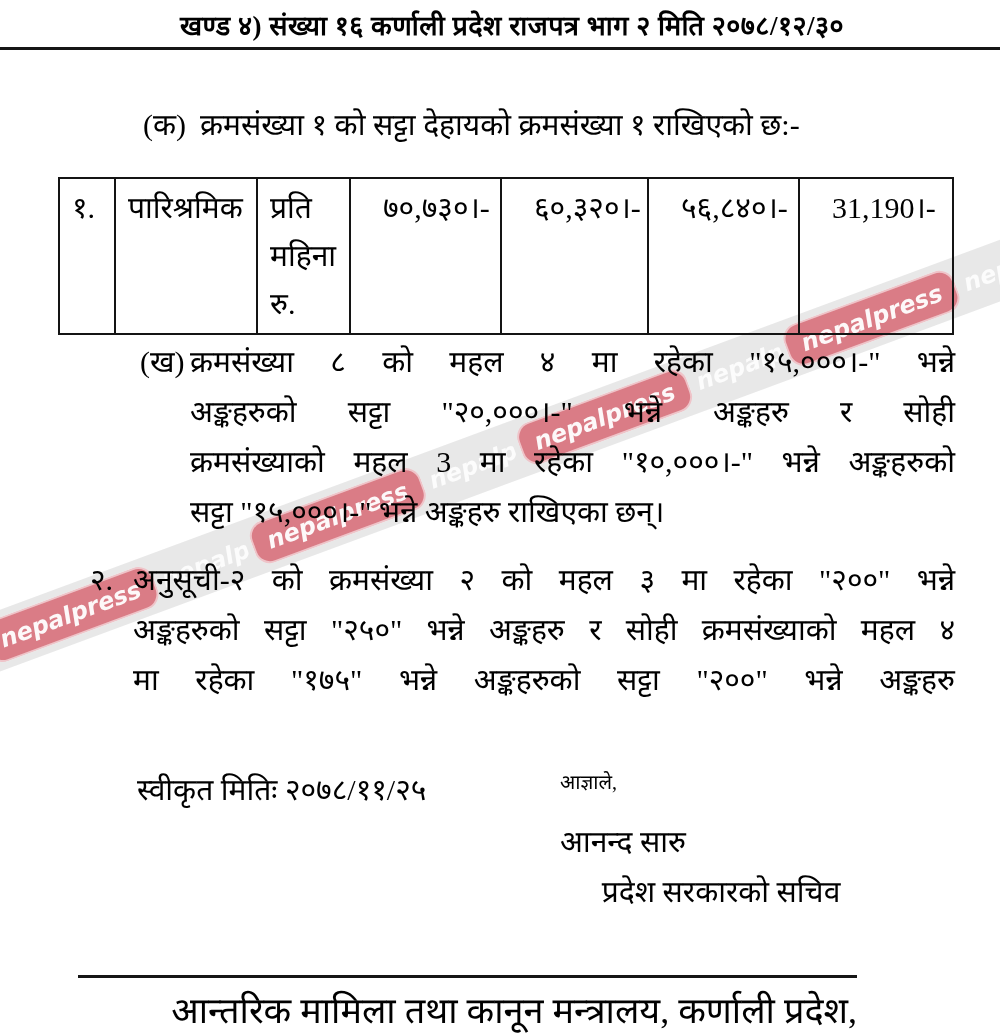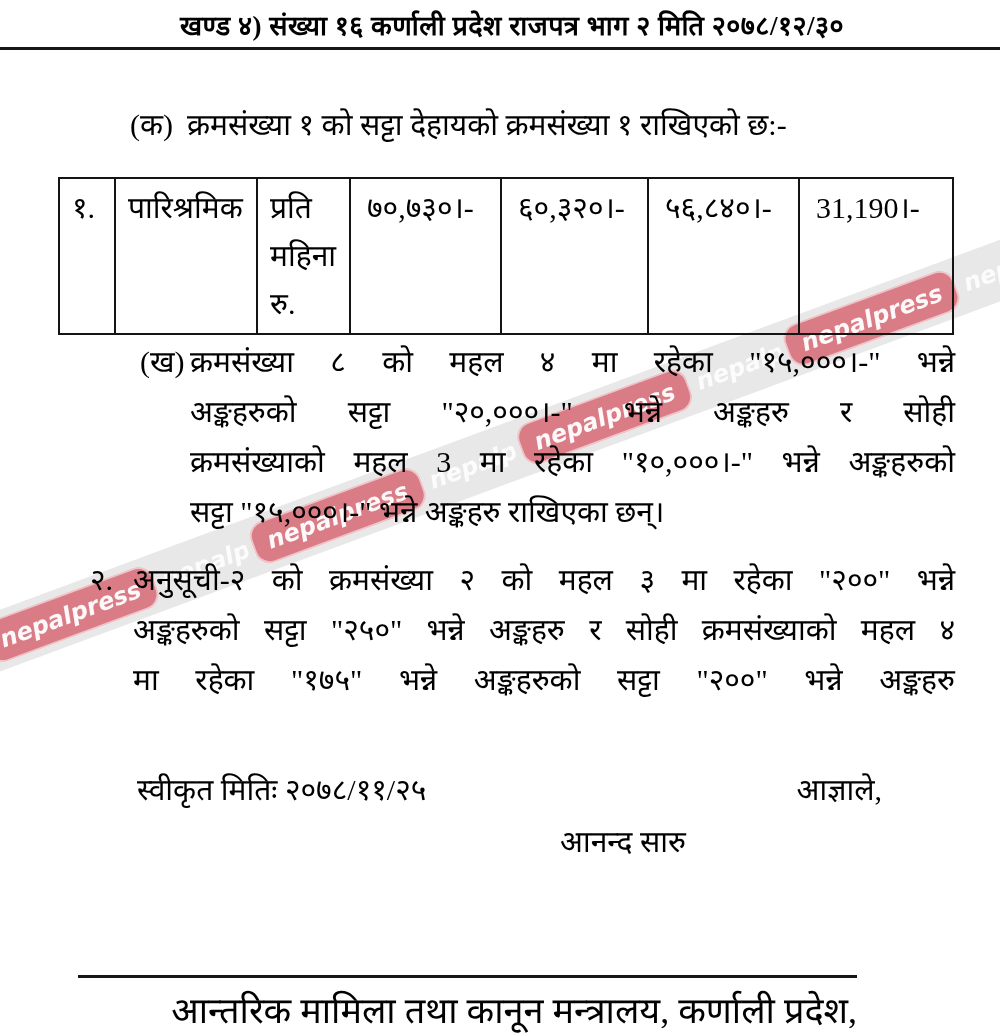--- a/index.html
+++ b/index.html
@@ -8,44 +8,44 @@
     overflow:hidden;color:#000;
     font-family:"Liberation Serif","DejaVu Serif",serif;
   }
   
   .header-title{
     position:absolute;top:6px;left:0;width:1000px;text-align:center;
     font-size:27px;font-weight:bold;letter-spacing:.5px;margin-left:12px;
   }
   .header-rule{position:absolute;top:47px;left:0;width:1000px;height:3px;background:#161616;}
   
-  .clause-ka{position:absolute;top:103px;left:130px;font-size:30px;white-space:nowrap;}
+  .clause-ka{position:absolute;top:103px;left:143px;font-size:30px;white-space:nowrap;}
   .clause-ka .marker{margin-right:14px;}
   
   .gz-table{
     position:absolute;top:177px;left:58px;width:894px;height:142px;
     border-collapse:collapse;table-layout:fixed;font-size:30px;
   }
   .gz-table td{
     border:2px solid #141414;vertical-align:top;padding:5px 8px 5px 12px;
     line-height:48px;overflow:hidden;
   }
-  .gz-table td.num{padding-left:16px;}
+  .gz-table td.num{padding-left:32px;}
   
   .hang{position:absolute;font-size:30px;}
   .hang .marker{position:absolute;top:0;}
   .clause-kha{top:340px;left:190px;width:765px;}
   .clause-kha .marker{left:-50px;}
   .clause-two{top:558px;left:133px;width:822px;}
   .clause-two .marker{left:-43px;}
   .cl-line{height:50px;text-align:justify;text-align-last:justify;white-space:normal;}
   .cl-line.last{text-align:left;text-align-last:left;}
   
   .approval-date{position:absolute;top:768px;left:137px;font-size:30px;white-space:nowrap;}
-  .by-order{position:absolute;top:768px;left:560px;width:322px;text-align:right;font-size:30px;}
+  .by-order{position:absolute;top:768px;left:560px;width:322px;text-align:left;font-size:20px;}
   .sig-name{position:absolute;top:820px;left:560px;width:322px;text-align:left;font-size:30px;}
   .sig-title{position:absolute;top:870px;left:560px;width:322px;text-align:center;font-size:30px;}
   
   .footer-rule{position:absolute;top:975px;left:78px;width:779px;height:3px;background:#161616;}
   .footer-text{
     position:absolute;top:985px;left:78px;width:779px;text-align:right;
     font-size:36px;font-weight:normal;
   }
   
   .watermark-band{
@@ -127,17 +127,18 @@
   <div class="hang clause-two">
     <span class="marker">२.</span>
     <div class="cl-line">अनुसूची-२ को क्रमसंख्या २ को महल ३ मा रहेका "२००" भन्ने</div>
     <div class="cl-line">अङ्कहरुको सट्टा "२५०" भन्ने अङ्कहरु र सोही क्रमसंख्याको महल ४</div>
     <div class="cl-line">मा रहेका "१७५" भन्ने अङ्कहरुको सट्टा "२००" भन्ने अङ्कहरु</div>
   </div>
 
   <div class="approval-date">स्वीकृत मितिः २०७८/११/२५</div>
   <div class="by-order">आज्ञाले,</div>
   <div class="sig-name">आनन्द सारु</div>
+  <div class="sig-title">प्रदेश सरकारको सचिव</div>
 
   <div class="footer-rule"></div>
   <div class="footer-text">आन्तरिक मामिला तथा कानून मन्त्रालय, कर्णाली प्रदेश, सुर्खेतमा मुद्रित</div>
 
 </div>
 
 </body></html>

